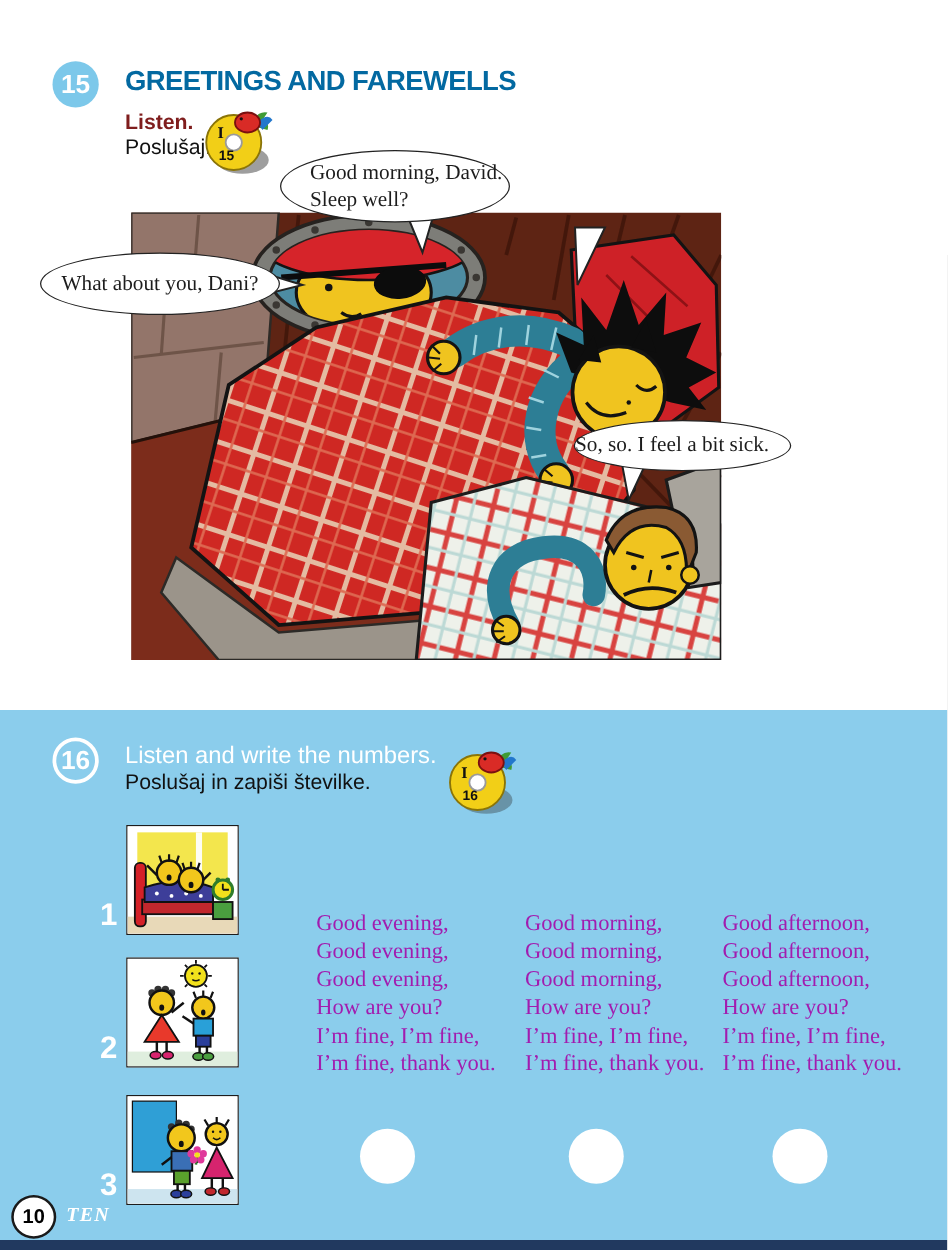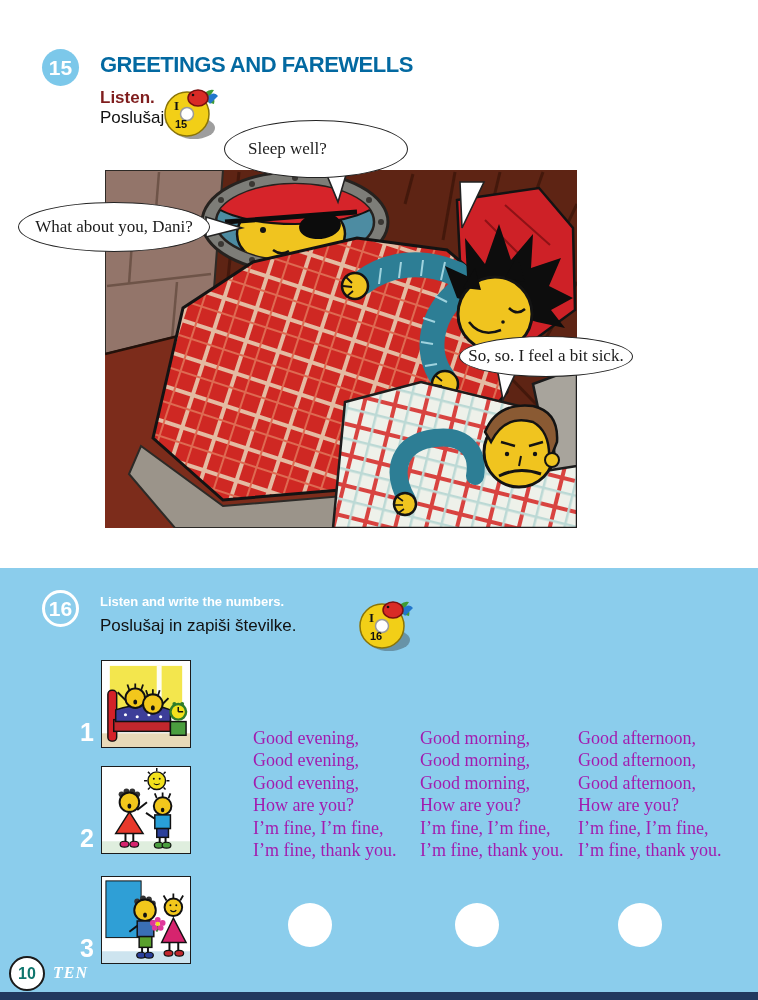--- a/index.html
+++ b/index.html
@@ -8,40 +8,40 @@
   .abs{position:absolute;}
 
   
   .num-badge{width:37px;height:37px;border-radius:50%;display:flex;align-items:center;justify-content:center;
              font-weight:bold;font-size:21px;color:#fff;}
   .badge-15{background:#7cc8ea;}
   .badge-16{background:transparent;border:3px solid #fff;box-sizing:border-box;}
   .title{font-size:22px;font-weight:bold;color:#0369a1;letter-spacing:-0.5px;}
   .instr-en{font-size:17px;font-weight:bold;color:#7f1d1d;}
   .instr-sl{font-size:17px;color:#111;}
-  .instr-en-w{font-size:13px;font-weight:bold;color:#fff;}
+  .instr-en-w{font-size:19px;font-weight:normal;color:#fff;}
 
   
   .bubble{background:#fff;border:1.6px solid #222;border-radius:50%;z-index:3;
           display:flex;flex-direction:column;justify-content:center;box-sizing:border-box;
           font-family:"Liberation Serif",serif;font-size:17px;color:#1c1c1c;line-height:1.3;}
   .tail{z-index:2;}
 
   
   .blue-band{background:#8bcdec;}
   .navy-bar{background:#21395f;}
   .pic-frame{background:#fff;border:1.6px solid #1c1c1c;box-sizing:border-box;z-index:2;}
   .pic-label{font-size:25px;font-weight:bold;color:#fff;z-index:1;}
   .song-title{font-family:"Liberation Serif",serif;font-weight:bold;font-size:28px;color:#2e2a26;}
   .song-col{font-family:"Liberation Serif",serif;font-size:18px;color:#a21caf;line-height:22.4px;white-space:nowrap;}
   .answer-circle{width:44px;height:44px;border-radius:50%;background:#fff;}
 
   
   .page-num{width:36px;height:35px;background:#fff;border:2px solid #1a1a1a;border-radius:50%;
-            display:flex;align-items:center;justify-content:center;font-weight:bold;font-size:16px;color:#0f766e;box-sizing:border-box;}
+            display:flex;align-items:center;justify-content:center;font-weight:bold;font-size:16px;color:#000000;box-sizing:border-box;}
   .page-word{font-size:16px;font-weight:bold;font-style:italic;color:#fff;letter-spacing:1px;}
 </style>
 </head>
 <body>
 
 <div class="page">
 
   <div class="abs num-badge badge-15" style="left:42px;top:49px;">
     <span>15</span>
   </div>
@@ -198,26 +198,27 @@
     <path d="M8,2 L32,2 L10,48 Z" fill="#fff" stroke="#222" stroke-width="1.6"></path>
   </svg>
   <svg class="abs tail" style="left:204px;top:212px;" width="42" height="30" viewBox="0 0 42 30">
     <path d="M2,5 L2,25 L38,16 Z" fill="#fff" stroke="#222" stroke-width="1.6"></path>
   </svg>
   <svg class="abs tail" style="left:492px;top:366px;" width="30" height="38" viewBox="0 0 30 38">
     <path d="M5,2 L26,2 L11,34 Z" fill="#fff" stroke="#222" stroke-width="1.6"></path>
   </svg>
 
   <div class="abs bubble" style="left:224px;top:120px;width:184px;height:58px;padding-left:23px;">
+    <div>Good morning, David.</div>
     <div>Sleep well?</div>
   </div>
-  <div class="abs bubble" style="left:18px;top:202px;width:192px;height:50px;align-items:center;text-align:right;">
+  <div class="abs bubble" style="left:32px;top:202px;width:192px;height:50px;align-items:center;text-align:right;">
     <div>What about you, Dani?</div>
   </div>
-  <div class="abs bubble" style="left:459px;top:336px;width:174px;height:41px;align-items:center;">
+  <div class="abs bubble" style="left:459px;top:336px;width:174px;height:41px;">
     <div>So, so. I feel a bit sick.</div>
   </div>
 
   <div class="abs blue-band" style="left:0;top:568px;width:758px;height:424px;"></div>
 
   <div class="abs num-badge badge-16" style="left:42px;top:590px;">
     <span>16</span>
   </div>
   <div class="abs instr-en-w" style="left:100px;top:594px;">Listen and write the numbers.</div>
   <div class="abs instr-sl" style="left:100px;top:616px;">Poslušaj in zapiši številke.</div>

